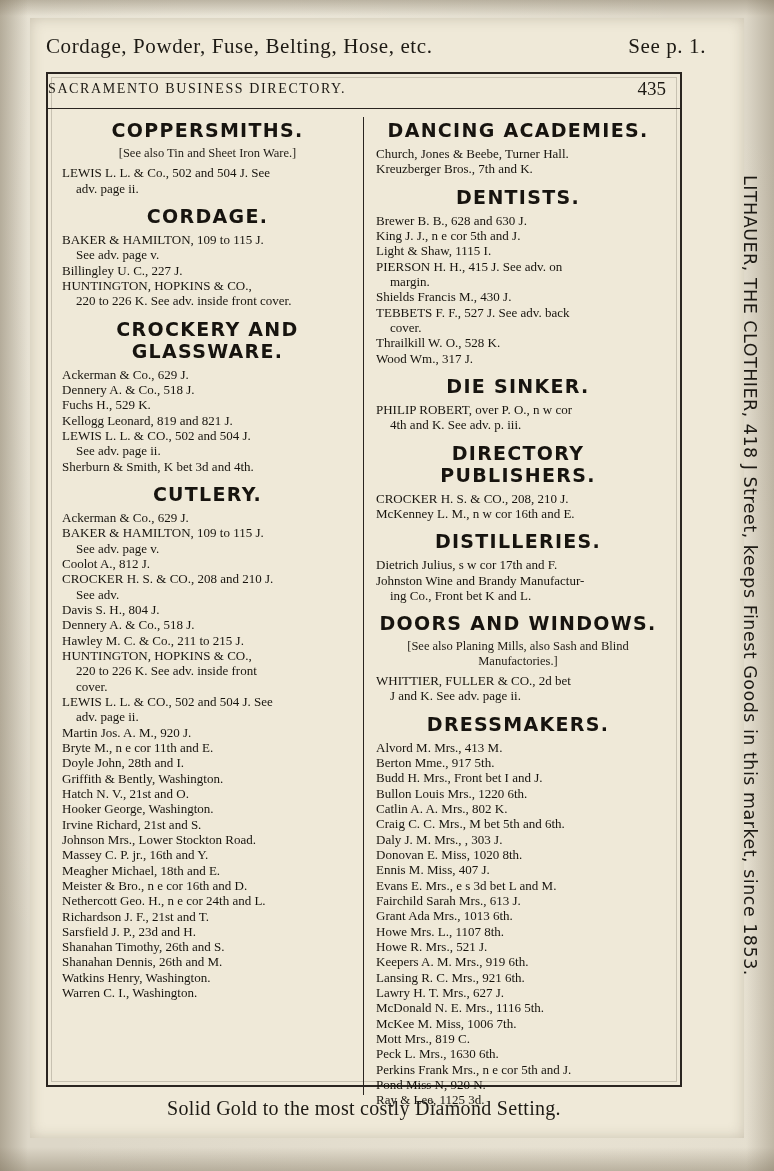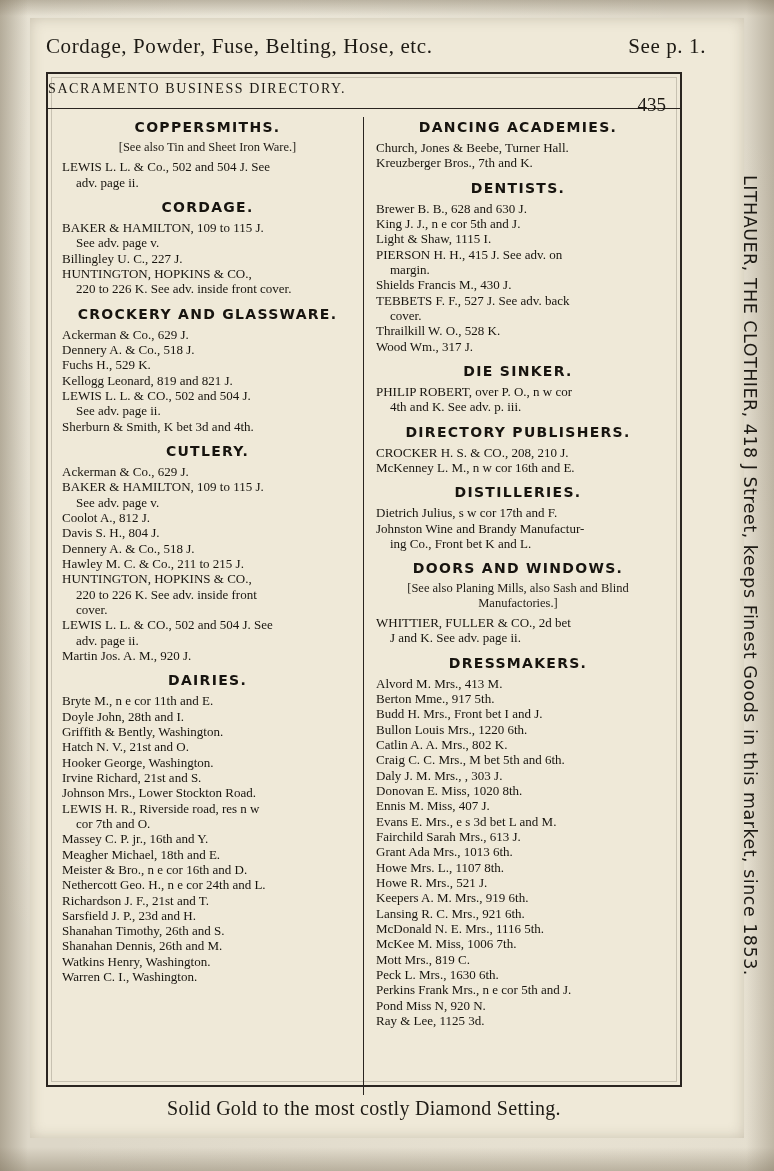--- a/index.html
+++ b/index.html
@@ -72,41 +72,41 @@
     left: 0; right: 0;
     top: 7px;
     text-align: left;
     font-size: 14px;
     letter-spacing: 1.6px;
     color: #1d1a14;
   }
   .run-head .rh-page {
     position: absolute;
     right: 14px;
-    top: 20px;
+    top: 4px;
     font-size: 19px;
     color: #1d1a14;
   }
   .cols {
     position: relative;
     display: flex;
     height: 978px;
     padding: 8px 0 0 0;
   }
   .col {
     width: 50%;
     box-sizing: border-box;
     padding: 0 10px 0 14px;
   }
   .col.left { border-right: 1.5px solid #2a2520; }
   .col.right { padding-left: 12px; padding-right: 20px; }
 
   .sec-title {
     text-align: center;
-    font-size: 14px;
+    font-size: 19px;
     letter-spacing: 1.3px;
     font-weight: bold;
     color: #17140f;
     margin: 9px 0 5px 0;
     font-family: "DejaVu Sans", sans-serif;
   }
   .sec-title.first { margin-top: 2px; }
   .note {
     text-align: center;
     font-size: 12.5px;
@@ -195,35 +195,34 @@
           <div class="entry"><span>Ackerman &amp; Co., 629 J.</span></div>
           <div class="entry"><span>Dennery A. &amp; Co., 518 J.</span></div>
           <div class="entry"><span>Fuchs H., 529 K.</span></div>
           <div class="entry"><span>Kellogg Leonard, 819 and 821 J.</span></div>
           <div class="entry"><span>LEWIS L. L. &amp; CO., 502 and 504 J.</span><span class="cont">See adv. page ii.</span></div>
           <div class="entry"><span>Sherburn &amp; Smith, K bet 3d and 4th.</span></div>
           <div class="sec-title">CUTLERY.</div>
           <div class="entry"><span>Ackerman &amp; Co., 629 J.</span></div>
           <div class="entry"><span>BAKER &amp; HAMILTON, 109 to 115 J.</span><span class="cont">See adv. page v.</span></div>
           <div class="entry"><span>Coolot A., 812 J.</span></div>
+          <div class="entry"><span>CROCKER H. S. &amp; CO., 208 and 210 J.</span><span class="cont">See adv.</span></div>
           <div class="entry"><span>Davis S. H., 804 J.</span></div>
           <div class="entry"><span>Dennery A. &amp; Co., 518 J.</span></div>
           <div class="entry"><span>Hawley M. C. &amp; Co., 211 to 215 J.</span></div>
           <div class="entry"><span>HUNTINGTON, HOPKINS &amp; CO.,</span><span class="cont">220 to 226 K.  See adv. inside front</span><span class="cont">cover.</span></div>
           <div class="entry"><span>LEWIS L. L. &amp; CO., 502 and 504 J. See</span><span class="cont">adv. page ii.</span></div>
           <div class="entry"><span>Martin Jos. A. M., 920 J.</span></div>
-          <div class="sec-title">DAIRIES.</div>
           <div class="entry"><span>Bryte M., n e cor 11th and E.</span></div>
           <div class="entry"><span>Doyle John, 28th and I.</span></div>
           <div class="entry"><span>Griffith &amp; Bently, Washington.</span></div>
           <div class="entry"><span>Hatch N. V., 21st and O.</span></div>
           <div class="entry"><span>Hooker George, Washington.</span></div>
           <div class="entry"><span>Irvine Richard, 21st and S.</span></div>
           <div class="entry"><span>Johnson Mrs., Lower Stockton Road.</span></div>
-          <div class="entry"><span>LEWIS H. R., Riverside road, res n w</span><span class="cont">cor 7th and O.</span></div>
           <div class="entry"><span>Massey C. P. jr., 16th and Y.</span></div>
           <div class="entry"><span>Meagher Michael, 18th and E.</span></div>
           <div class="entry"><span>Meister &amp; Bro., n e cor 16th and D.</span></div>
           <div class="entry"><span>Nethercott Geo. H., n e cor 24th and L.</span></div>
           <div class="entry"><span>Richardson J. F., 21st and T.</span></div>
           <div class="entry"><span>Sarsfield J. P., 23d and H.</span></div>
           <div class="entry"><span>Shanahan Timothy, 26th and S.</span></div>
           <div class="entry"><span>Shanahan Dennis, 26th and M.</span></div>
           <div class="entry"><span>Watkins Henry, Washington.</span></div>
           <div class="entry"><span>Warren C. I., Washington.</span></div>
@@ -262,20 +261,21 @@
           <div class="entry"><span>Daly J. M. Mrs., , 303 J.</span></div>
           <div class="entry"><span>Donovan E. Miss, 1020 8th.</span></div>
           <div class="entry"><span>Ennis M. Miss, 407 J.</span></div>
           <div class="entry"><span>Evans E. Mrs., e s 3d bet L and M.</span></div>
           <div class="entry"><span>Fairchild Sarah Mrs., 613 J.</span></div>
           <div class="entry"><span>Grant Ada Mrs., 1013 6th.</span></div>
           <div class="entry"><span>Howe Mrs. L., 1107 8th.</span></div>
           <div class="entry"><span>Howe R. Mrs., 521 J.</span></div>
           <div class="entry"><span>Keepers A. M. Mrs., 919 6th.</span></div>
           <div class="entry"><span>Lansing R. C. Mrs., 921 6th.</span></div>
+          <div class="entry"><span>Lawry H. T. Mrs., 627 J.</span></div>
           <div class="entry"><span>McDonald N. E. Mrs., 1116 5th.</span></div>
           <div class="entry"><span>McKee M. Miss, 1006 7th.</span></div>
           <div class="entry"><span>Mott Mrs., 819 C.</span></div>
           <div class="entry"><span>Peck L. Mrs., 1630 6th.</span></div>
           <div class="entry"><span>Perkins Frank Mrs., n e cor 5th and J.</span></div>
           <div class="entry"><span>Pond Miss N, 920 N.</span></div>
           <div class="entry"><span>Ray &amp; Lee, 1125 3d.</span></div>
         </div>
     </div>
   </div>

